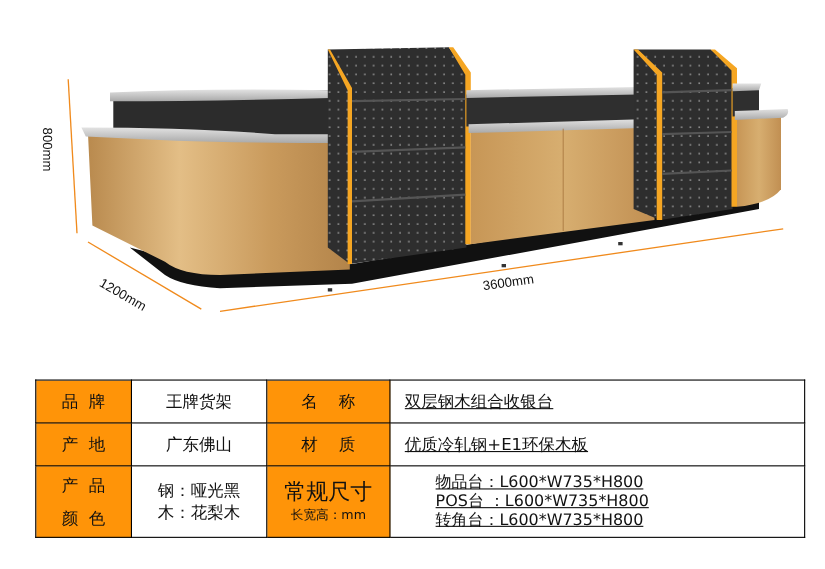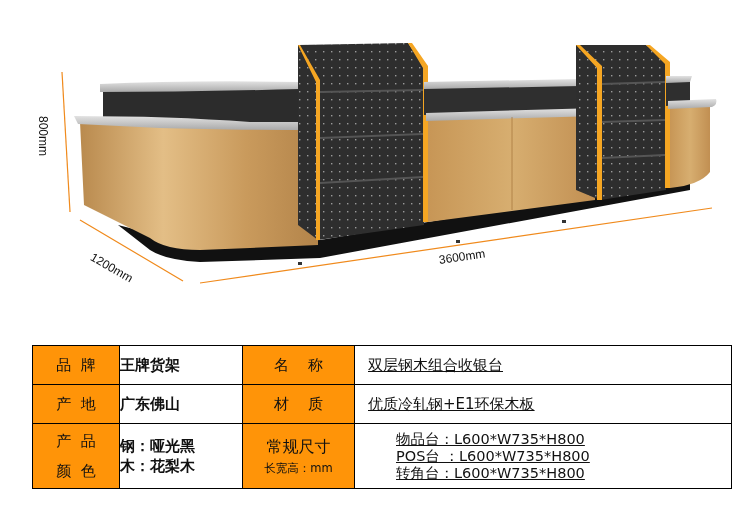--- a/index.html
+++ b/index.html
@@ -6,21 +6,21 @@
   body { width:750px; height:517px; position:relative; overflow:hidden; font-family:"DejaVu Sans", sans-serif; }
   .product { position:absolute; left:0; top:0; width:750px; height:330px; }
   .dim-label { position:absolute; font-family:"Liberation Sans", sans-serif; font-size:12px; color:#111; white-space:nowrap; }
   .spec-table { position:absolute; left:32px; top:345px; border-collapse:collapse; }
   .spec-table td { border:1.5px solid #000; padding:0; color:#111; }
   .key { background:#FF9408; text-align:center; font-size:15px; letter-spacing:0; }
   .val { background:#fff; font-size:15px; }
   .r1 td, .r2 td { height:38px; }
   .r3 td { height:64px; }
   .c1 { width:86px; } .c2 { width:122px; } .c3 { width:111px; } .c4 { width:363px; }
-  .center { text-align:left;font-weight:bold; }
+  .center { text-align:center; }
   .pad { padding-left:13px !important;text-decoration:underline; }
   .line { display:block; line-height:22px; }
   .lines3 .line { line-height:17px; font-size:14.5px;margin-left:28px; }
   .small { font-size:11.5px; }
   .spread { word-spacing:0; }
 </style>
 </head>
 <body>
 
 <div class="product">
@@ -112,21 +112,21 @@
   <tr class="r3">
     <td class="key c1">
       <span class="line" style="white-space:pre; line-height:30px">产  品</span>
       <span class="line" style="white-space:pre; line-height:30px">颜  色</span>
     </td>
     <td class="val c2 center">
       <span class="line" style="line-height:20px">钢：哑光黑</span>
       <span class="line" style="line-height:20px">木：花梨木</span>
     </td>
     <td class="key c3">
-      <span class="line" style="font-size:16px; line-height:24px">常规尺寸</span>
+      <span class="line" style="font-size:20px; line-height:24px">常规尺寸</span>
       <span class="line small" style="line-height:18px">长宽高：mm</span>
     </td>
     <td class="val c4 pad lines3">
       <span class="line">物品台：L600*W735*H800</span>
       <span class="line" style="white-space:pre">POS台 ：L600*W735*H800</span>
       <span class="line">转角台：L600*W735*H800</span>
     </td>
   </tr>
 </tbody>
   </table>

